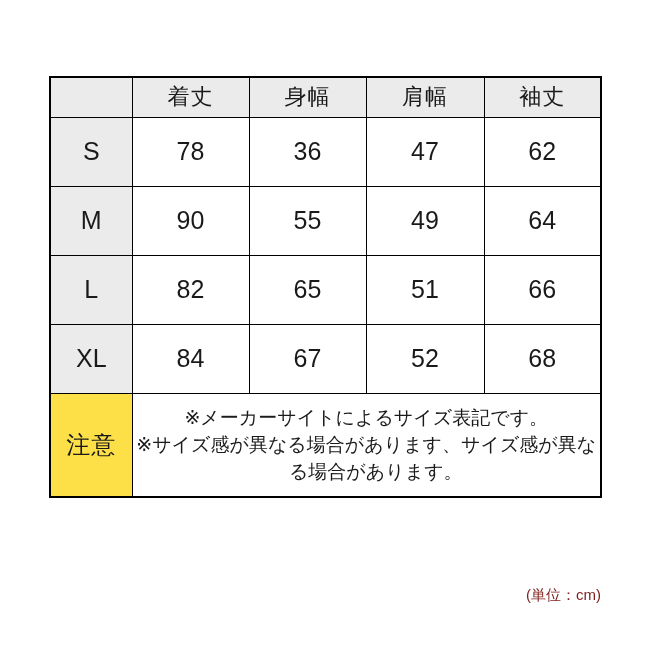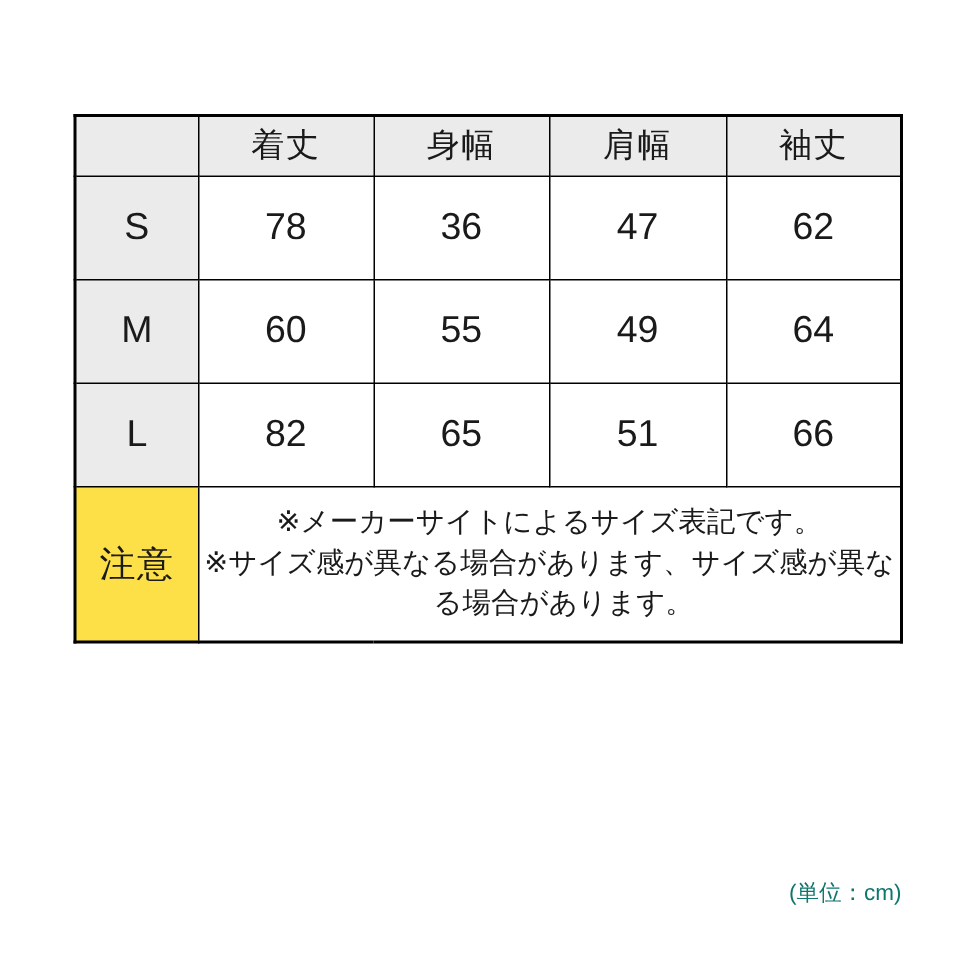--- a/index.html
+++ b/index.html
@@ -66,21 +66,21 @@
     font-size: 19px;
     line-height: 27px;
     text-indent: -1em;
     padding-left: 1em;
   }
   .unit-note {
     position: absolute;
     top: 586px;
     right: 49px;
     font-size: 15px;
-    color: #0f766e;
+    color: #7f1d1d;
   }
 </style>
 </head>
 <body>
 
 <div class="chart-wrap">
   <table class="size-chart">
     <colgroup>
       <col class="c-label">
       <col class="c-data">
@@ -100,31 +100,38 @@
     <tbody>
       <tr class="data-row">
         <th class="label-cell">S</th>
         <td class="value-cell">78</td>
         <td class="value-cell">36</td>
         <td class="value-cell">47</td>
         <td class="value-cell">62</td>
       </tr>
       <tr class="data-row">
         <th class="label-cell">M</th>
-        <td class="value-cell">60</td>
+        <td class="value-cell">90</td>
         <td class="value-cell">55</td>
         <td class="value-cell">49</td>
         <td class="value-cell">64</td>
       </tr>
       <tr class="data-row">
         <th class="label-cell">L</th>
         <td class="value-cell">82</td>
         <td class="value-cell">65</td>
         <td class="value-cell">51</td>
         <td class="value-cell">66</td>
+      </tr>
+      <tr class="data-row">
+        <th class="label-cell">XL</th>
+        <td class="value-cell">84</td>
+        <td class="value-cell">67</td>
+        <td class="value-cell">52</td>
+        <td class="value-cell">68</td>
       </tr>
       <tr class="note-row">
         <th class="note-label-cell">注意</th>
         <td class="note-cell" colspan="4">
           <div class="note-line">※メーカーサイトによるサイズ表記です。</div>
           <div class="note-line">※サイズ感が異なる場合があります、サイズ感が異なる場合があります。</div>
         </td>
       </tr>
     </tbody>
   </table>

